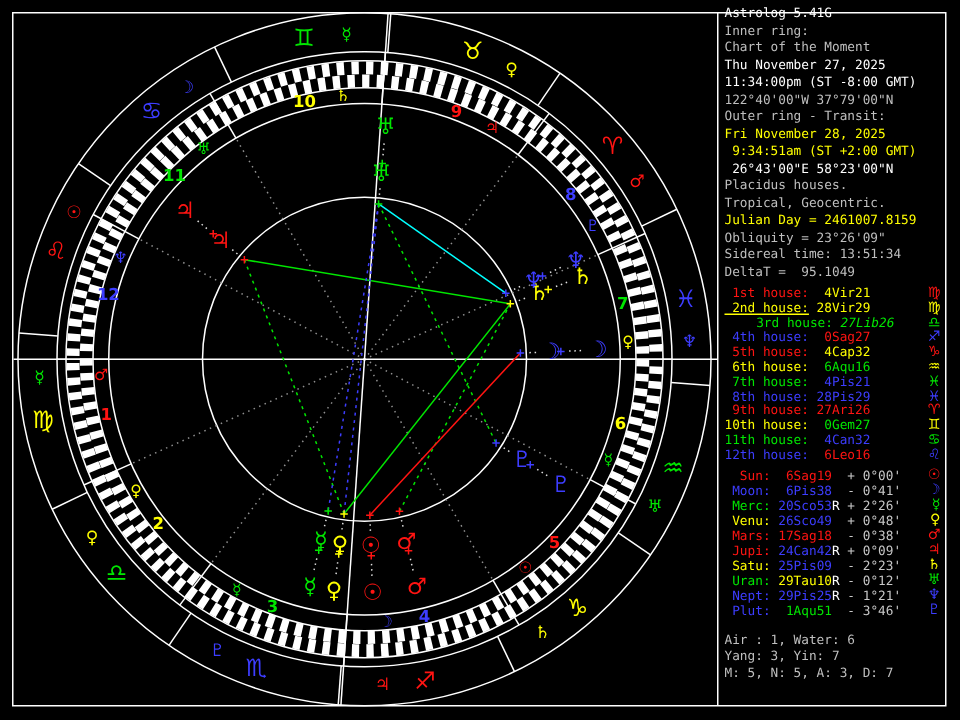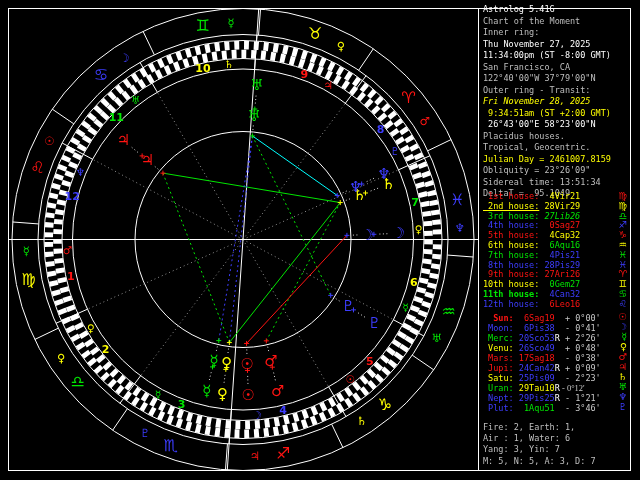--- a/index.html
+++ b/index.html
@@ -180,63 +180,61 @@
       <path d="M328.2127103645401 295.3791592680697H333.2127103645401M330.7127103645401 292.8791592680697V297.8791592680697" stroke="#3d3dff" stroke-width="1" fill="none"></path>
       <line x1="335.7730590394174" y1="298.60295691815065" x2="341.25510343720117" y2="302.095404372405" stroke="#e0e0e0" stroke-width="1" stroke-dasharray="1,2.5"></line>
       <text x="348.00223500370424" y="306.3938012391796" fill="#3d3dff" font-size="15" text-anchor="middle" dominant-baseline="central">♇</text>
       <path d="M350.984279401488 309.88624869343397H355.984279401488M353.484279401488 307.38624869343397V312.38624869343397" stroke="#3d3dff" stroke-width="1" fill="none"></path>
       <line x1="358.12293235345885" y1="312.84139653934153" x2="366.5568468115877" y2="318.2143926228098" stroke="#e0e0e0" stroke-width="1" stroke-dasharray="1,2.5"></line>
       <text x="374.14736982390366" y="323.05008909793116" fill="#3d3dff" font-size="15" text-anchor="middle" dominant-baseline="central">♇</text>
     </svg>
   <div id="panel">
     <div id="hdr" class="blk">
         <div class="ln"><span style="color: rgb(255, 255, 255);">Astrolog 5.41G</span></div>
+        <div class="ln"><span style="color: rgb(191, 191, 191);">Inner ring:</span></div>
         <div class="ln"><span style="color: rgb(191, 191, 191);">Chart of the Moment</span></div>
-        <div class="ln"><span style="color: rgb(191, 191, 191);">Inner ring:</span></div>
         <div class="ln"><span style="color: rgb(255, 255, 255);">Thu November 27, 2025</span></div>
         <div class="ln"><span style="color: rgb(255, 255, 255);">11:34:00pm (ST -8:00 GMT)</span></div>
-        <div class="ln"><span style="color: rgb(191, 191, 191);">San Francisco, CA</span></div>
         <div class="ln"><span style="color: rgb(191, 191, 191);">122°40'00"W 37°79'00"N</span></div>
         <div class="ln"><span style="color: rgb(191, 191, 191);">Outer ring - Transit:</span></div>
-        <div class="ln"><span style="color: rgb(255, 255, 0); font-style: italic;">Fri November 28, 2025</span></div>
+        <div class="ln"><span style="color: rgb(255, 255, 0);">Fri November 28, 2025</span></div>
         <div class="ln"><span style="color: rgb(255, 255, 0);"> 9:34:51am (ST +2:00 GMT)</span></div>
         <div class="ln"><span style="color: rgb(255, 255, 255);"> 26°43'00"E 58°23'00"N</span></div>
         <div class="ln"><span style="color: rgb(191, 191, 191);">Placidus houses.</span></div>
         <div class="ln"><span style="color: rgb(191, 191, 191);">Tropical, Geocentric.</span></div>
         <div class="ln"><span style="color: rgb(255, 255, 0);">Julian Day = 2461007.8159</span></div>
         <div class="ln"><span style="color: rgb(191, 191, 191);">Obliquity = 23°26'09"</span></div>
         <div class="ln"><span style="color: rgb(191, 191, 191);">Sidereal time: 13:51:34</span></div>
         <div class="ln"><span style="color: rgb(191, 191, 191);">DeltaT =  95.1049</span></div>
       </div>
     <div id="houses" class="blk">
         <div class="ln"><span style="color: rgb(255, 20, 18);"> 1st house:</span><span style="color: rgb(255, 255, 0);">  4Vir21</span><span class="g" style="color: rgb(255, 20, 18);">♍</span></div>
         <div class="ln"><span style="color: rgb(255, 255, 0); text-decoration: underline;"> 2nd house:</span><span style="color: rgb(255, 255, 0);"> 28Vir29</span><span class="g" style="color: rgb(255, 255, 0);">♍</span></div>
-        <div class="ln"><span style="color: rgb(0, 230, 0);"> 3rd house:</span><span style="color: rgb(0, 230, 0); font-style: italic;"> 27Lib26</span><span class="g" style="color: rgb(0, 230, 0);">♎</span></div>
+        <div class="ln"><span style="color: rgb(0, 230, 0); margin-left: 16px;"> 3rd house:</span><span style="color: rgb(0, 230, 0); font-style: italic;"> 27Lib26</span><span class="g" style="color: rgb(0, 230, 0);">♎</span></div>
         <div class="ln"><span style="color: rgb(61, 61, 255);"> 4th house:</span><span style="color: rgb(255, 20, 18);">  0Sag27</span><span class="g" style="color: rgb(61, 61, 255);">♐</span></div>
         <div class="ln"><span style="color: rgb(255, 20, 18);"> 5th house:</span><span style="color: rgb(255, 255, 0);">  4Cap32</span><span class="g" style="color: rgb(255, 20, 18);">♑</span></div>
         <div class="ln"><span style="color: rgb(255, 255, 0);"> 6th house:</span><span style="color: rgb(0, 230, 0);">  6Aqu16</span><span class="g" style="color: rgb(255, 255, 0);">♒</span></div>
         <div class="ln"><span style="color: rgb(0, 230, 0);"> 7th house:</span><span style="color: rgb(61, 61, 255);">  4Pis21</span><span class="g" style="color: rgb(0, 230, 0);">♓</span></div>
         <div class="ln"><span style="color: rgb(61, 61, 255);"> 8th house:</span><span style="color: rgb(61, 61, 255);"> 28Pis29</span><span class="g" style="color: rgb(61, 61, 255);">♓</span></div>
         <div class="ln"><span style="color: rgb(255, 20, 18);"> 9th house:</span><span style="color: rgb(255, 20, 18);"> 27Ari26</span><span class="g" style="color: rgb(255, 20, 18);">♈</span></div>
         <div class="ln"><span style="color: rgb(255, 255, 0);">10th house:</span><span style="color: rgb(0, 230, 0);">  0Gem27</span><span class="g" style="color: rgb(255, 255, 0);">♊</span></div>
-        <div class="ln"><span style="color: rgb(0, 230, 0); font-weight: bold;">11th house:</span><span style="color: rgb(61, 61, 255);">  4Can32</span><span class="g" style="color: rgb(0, 230, 0);">♋</span></div>
+        <div class="ln"><span style="color: rgb(0, 230, 0);">11th house:</span><span style="color: rgb(61, 61, 255);">  4Can32</span><span class="g" style="color: rgb(0, 230, 0);">♋</span></div>
         <div class="ln"><span style="color: rgb(61, 61, 255);">12th house:</span><span style="color: rgb(255, 20, 18);">  6Leo16</span><span class="g" style="color: rgb(61, 61, 255);">♌</span></div>
       </div>
     <div id="planets" class="blk">
-        <div class="ln"><span style="color: rgb(255, 20, 18); font-weight: bold;">  Sun:</span><span style="color: rgb(255, 20, 18);">  6Sag19</span><span style="color: rgb(255, 255, 255);"> </span><span style="color: rgb(200, 200, 200);"> + 0°00'</span><span class="g" style="color: rgb(255, 20, 18);">☉</span></div>
+        <div class="ln"><span style="color: rgb(255, 20, 18);">  Sun:</span><span style="color: rgb(255, 20, 18);">  6Sag19</span><span style="color: rgb(255, 255, 255);"> </span><span style="color: rgb(200, 200, 200);"> + 0°00'</span><span class="g" style="color: rgb(255, 20, 18);">☉</span></div>
         <div class="ln"><span style="color: rgb(61, 61, 255);"> Moon:</span><span style="color: rgb(61, 61, 255);">  6Pis38</span><span style="color: rgb(255, 255, 255);"> </span><span style="color: rgb(200, 200, 200);"> - 0°41'</span><span class="g" style="color: rgb(61, 61, 255);">☽</span></div>
         <div class="ln"><span style="color: rgb(0, 230, 0);"> Merc:</span><span style="color: rgb(61, 61, 255);"> 20Sco53</span><span style="color: rgb(255, 255, 255);">R</span><span style="color: rgb(200, 200, 200);"> + 2°26'</span><span class="g" style="color: rgb(0, 230, 0);">☿</span></div>
         <div class="ln"><span style="color: rgb(255, 255, 0);"> Venu:</span><span style="color: rgb(61, 61, 255);"> 26Sco49</span><span style="color: rgb(255, 255, 255);"> </span><span style="color: rgb(200, 200, 200);"> + 0°48'</span><span class="g" style="color: rgb(255, 255, 0);">♀</span></div>
         <div class="ln"><span style="color: rgb(255, 20, 18);"> Mars:</span><span style="color: rgb(255, 20, 18);"> 17Sag18</span><span style="color: rgb(255, 255, 255);"> </span><span style="color: rgb(200, 200, 200);"> - 0°38'</span><span class="g" style="color: rgb(255, 20, 18);">♂</span></div>
         <div class="ln"><span style="color: rgb(255, 20, 18);"> Jupi:</span><span style="color: rgb(61, 61, 255);"> 24Can42</span><span style="color: rgb(255, 255, 255);">R</span><span style="color: rgb(200, 200, 200);"> + 0°09'</span><span class="g" style="color: rgb(255, 20, 18);">♃</span></div>
         <div class="ln"><span style="color: rgb(255, 255, 0);"> Satu:</span><span style="color: rgb(61, 61, 255);"> 25Pis09</span><span style="color: rgb(255, 255, 255);"> </span><span style="color: rgb(200, 200, 200);"> - 2°23'</span><span class="g" style="color: rgb(255, 255, 0);">♄</span></div>
-        <div class="ln"><span style="color: rgb(0, 230, 0);"> Uran:</span><span style="color: rgb(255, 255, 0);"> 29Tau10</span><span style="color: rgb(255, 255, 255);">R</span><span style="color: rgb(200, 200, 200); font-family: Liberation Serif, serif;"> - 0°12'</span><span class="g" style="color: rgb(0, 230, 0);">♅</span></div>
+        <div class="ln"><span style="color: rgb(0, 230, 0);"> Uran:</span><span style="color: rgb(255, 255, 0);"> 29Tau10</span><span style="color: rgb(255, 255, 255);">R</span><span style="color: rgb(200, 200, 200);"> - 0°12'</span><span class="g" style="color: rgb(0, 230, 0);">♅</span></div>
         <div class="ln"><span style="color: rgb(61, 61, 255);"> Nept:</span><span style="color: rgb(61, 61, 255);"> 29Pis25</span><span style="color: rgb(255, 255, 255);">R</span><span style="color: rgb(200, 200, 200);"> - 1°21'</span><span class="g" style="color: rgb(61, 61, 255);">♆</span></div>
         <div class="ln"><span style="color: rgb(61, 61, 255);"> Plut:</span><span style="color: rgb(0, 230, 0);">  1Aqu51</span><span style="color: rgb(255, 255, 255);"> </span><span style="color: rgb(200, 200, 200);"> - 3°46'</span><span class="g" style="color: rgb(61, 61, 255);">♇</span></div>
       </div>
     <div id="stats" class="blk">
-        <div class="ln"><span style="color: rgb(191, 191, 191);">Fire: 2, Earth: 1,</span></div>
         <div class="ln"><span style="color: rgb(191, 191, 191);">Air : 1, Water: 6</span></div>
         <div class="ln"><span style="color: rgb(191, 191, 191);">Yang: 3, Yin: 7</span></div>
         <div class="ln"><span style="color: rgb(191, 191, 191);">M: 5, N: 5, A: 3, D: 7</span></div>
       </div>
   </div>
 </div>
 
 </body></html>

